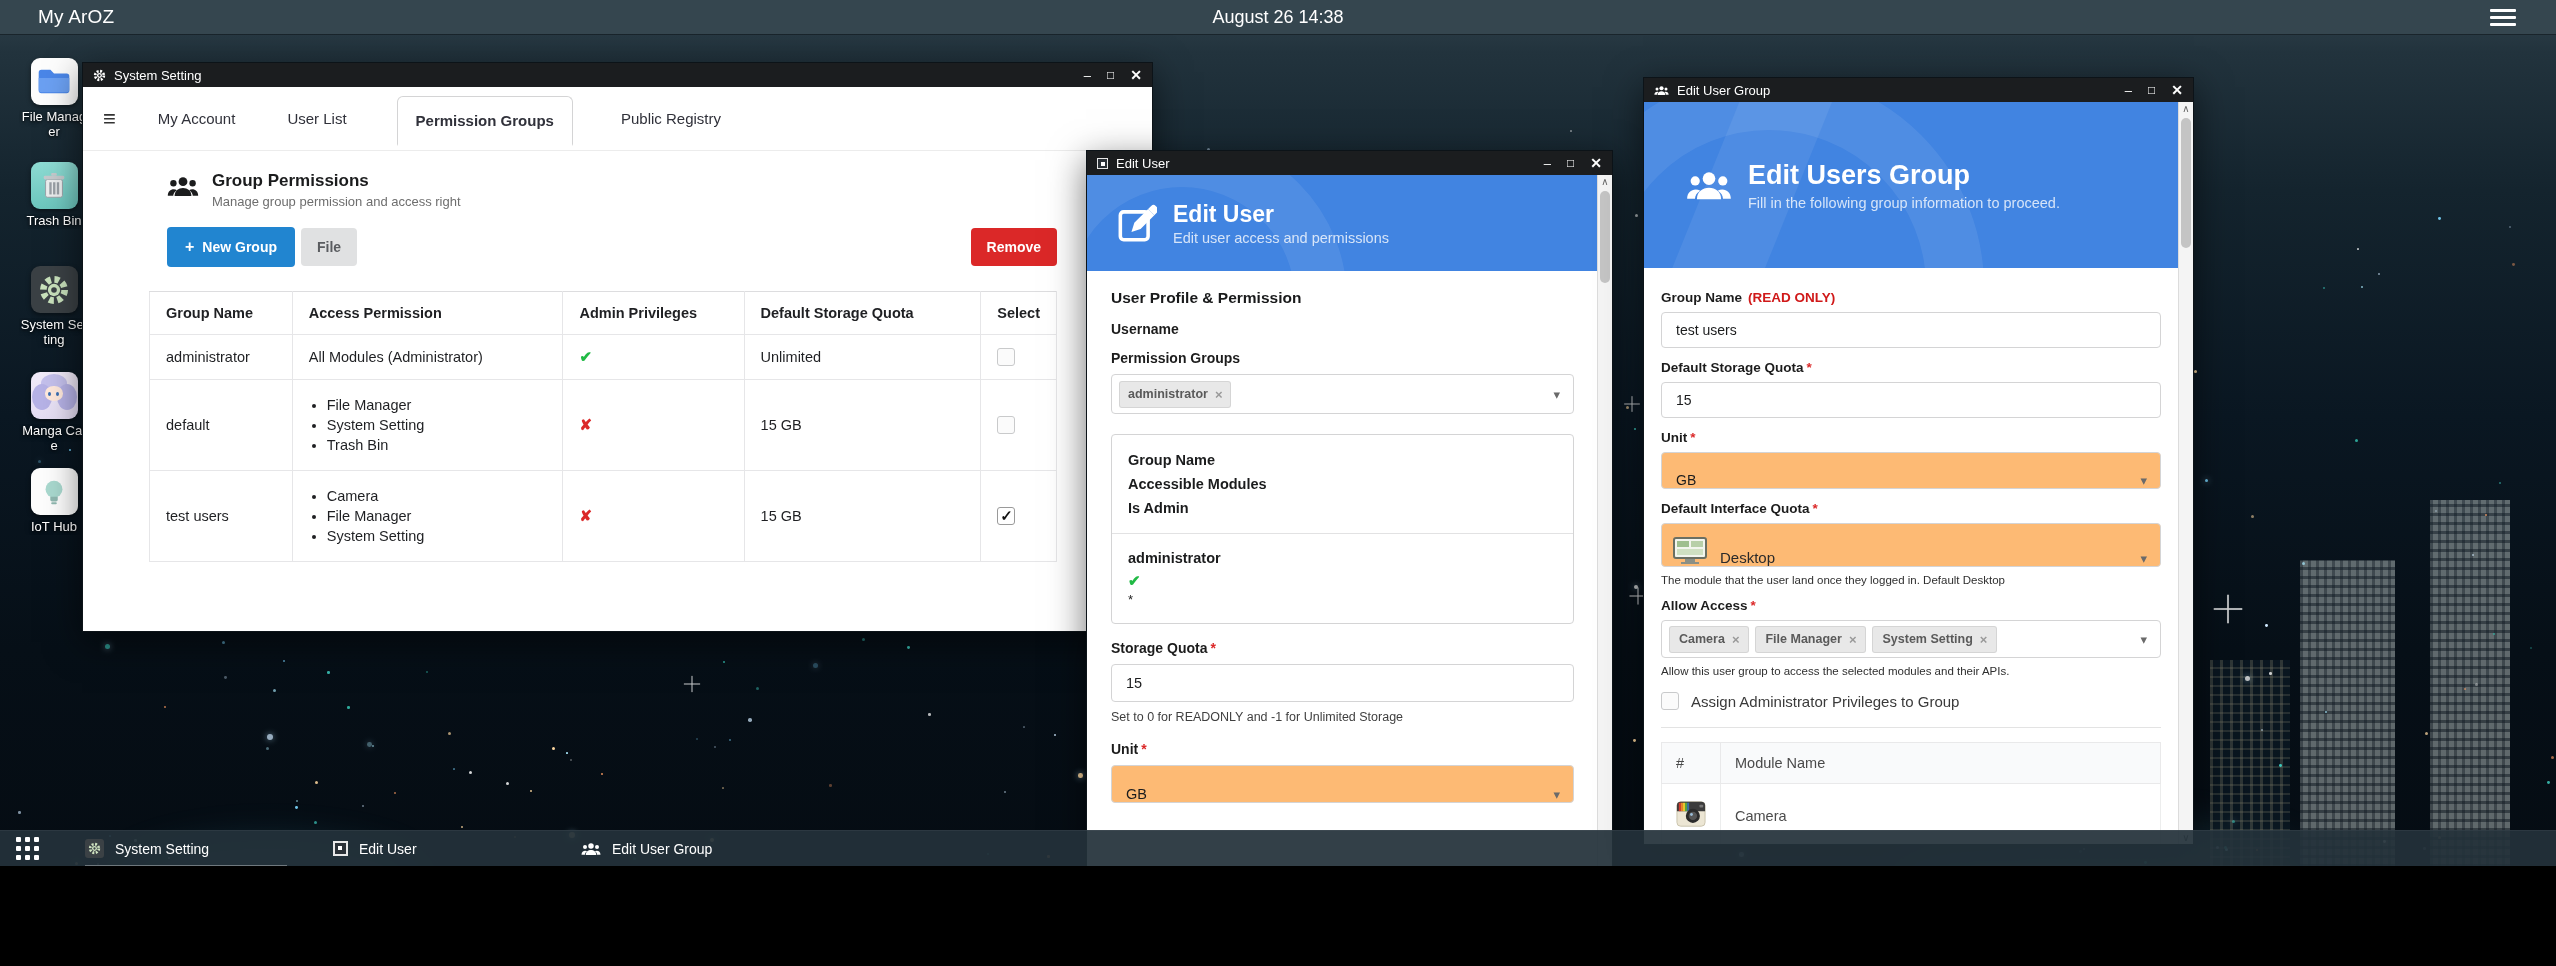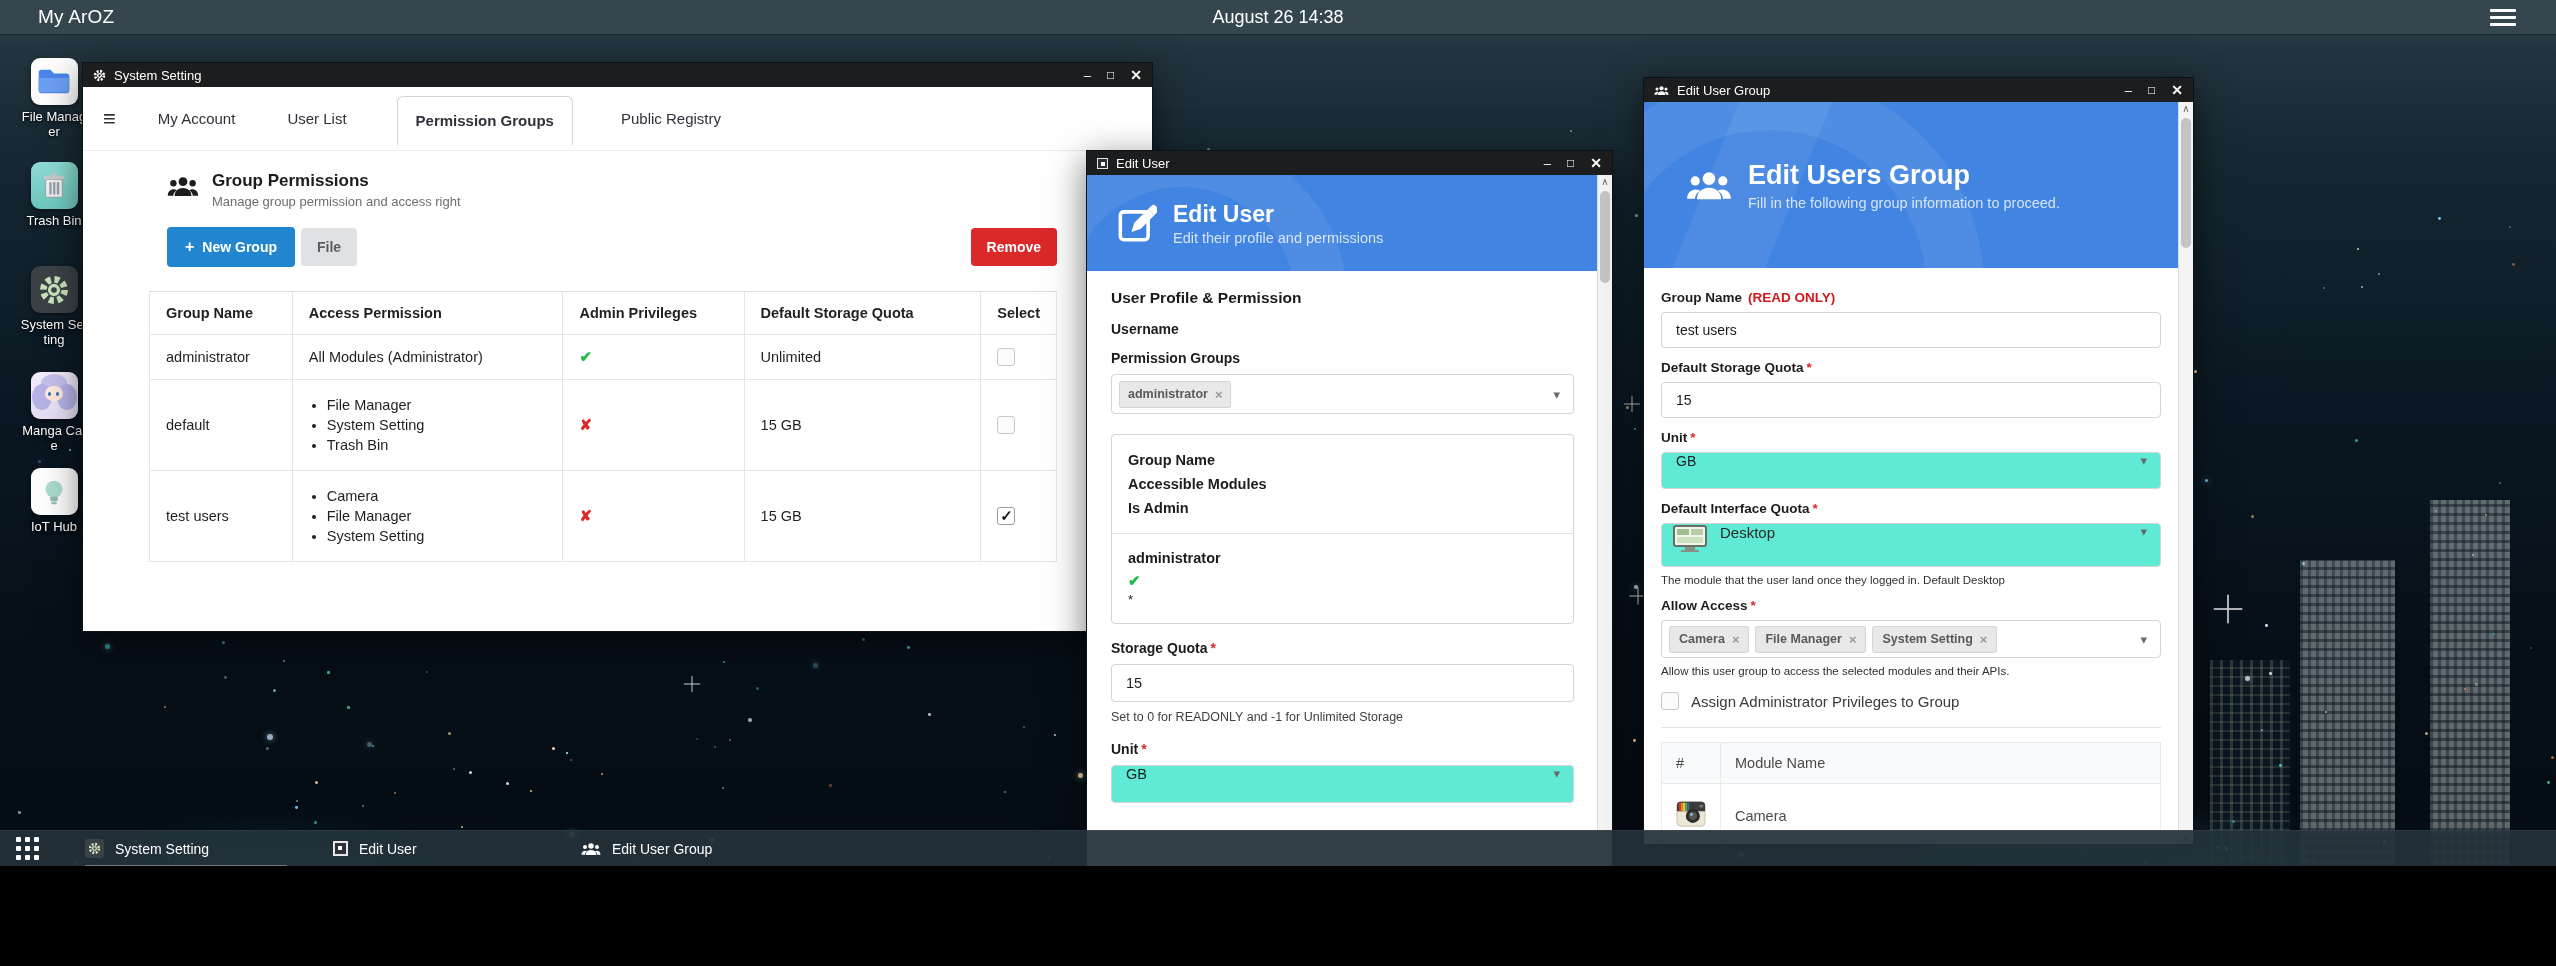--- a/index.html
+++ b/index.html
@@ -75,21 +75,21 @@
   .bh-text { position:relative; z-index:1; margin-left:16px; }
   .bh-title { font-weight:bold; }
   .bh-sub { color:rgba(255,255,255,.78); }
 
   
   .flabel { font-weight:bold; color:#1c1c1c; }
   .req { color:#db2828; font-weight:bold; margin-left:3px; }
   .ro { color:#d01919; font-weight:bold; margin-left:6px; }
   .finput { border:1px solid #d4d4d5; border-radius:4px; background:#fff; display:flex; align-items:center;
     padding-left:14px; font-size:14.5px; color:#1b1c1d; }
-  .dropdown { position:relative; border:1px solid #d4d4d5; border-radius:4px; background:#5eead4; display:flex; align-items:flex-start;
+  .dropdown { position:relative; border:1px solid #d4d4d5; border-radius:4px; background:#fdba74; display:flex; align-items:flex-end;
     padding-left:14px; font-size:14.5px; color:#1b1c1d; cursor:pointer; }
   .caret { position:absolute; right:13px; color:#6a6a6a; font-size:13px; }
   .multiselect { position:relative; border:1px solid #d4d4d5; border-radius:4px; background:#fff; display:flex; align-items:center;
     gap:6px; padding:0 30px 0 7px; cursor:pointer; }
   .tag { background:#e8e8e8; border:1px solid #00000014; border-radius:3px; padding:5px 8px; font-size:12.5px; font-weight:bold;
     color:#5a5a5a; display:inline-flex; align-items:center; gap:7px; white-space:nowrap; }
   .tag-x { color:#999; font-weight:bold; cursor:pointer; font-size:13px; }
   .hint { color:#3f3f3f; }
   .cbx { width:18px; height:18px; border:1px solid #c9cacb; border-radius:3px; background:#fbfbfb; position:relative; cursor:pointer; flex:0 0 auto; }
   .cbx.checked { background:#fff; border-color:#9a9a9a; }
@@ -742,21 +742,21 @@
       <span class="wm-ring"></span>
       <span class="bh-ico">
         <svg width="40" height="40" viewBox="0 0 36 36">
             <rect x="3" y="8" width="25" height="25" rx="3" fill="none" stroke="#fff" stroke-width="3.2"></rect>
             <path d="M13 26l2.6-8.2L28 5.4 33.6 11 21.2 23.4 13 26z" fill="#fff"></path>
             <path d="M28 5.4l3-3c1-1 2.6-1 3.6 0l2 2c1 1 1 2.6 0 3.6l-3 3z" fill="#fff"></path>
           </svg>
       </span>
       <div class="bh-text">
         <div class="bh-title">Edit User</div>
-        <div class="bh-sub">Edit their profile and permissions</div>
+        <div class="bh-sub">Edit user access and permissions</div>
       </div>
     </div>
 
     <div class="scrollcol eu-scroll">
       <div class="scr-arrow up">∧</div>
       <div class="scr-thumb" style="top:16px; height:92px;"></div>
       <div class="scr-arrow down">∨</div>
     </div>
 
     <div class="eu-content">

